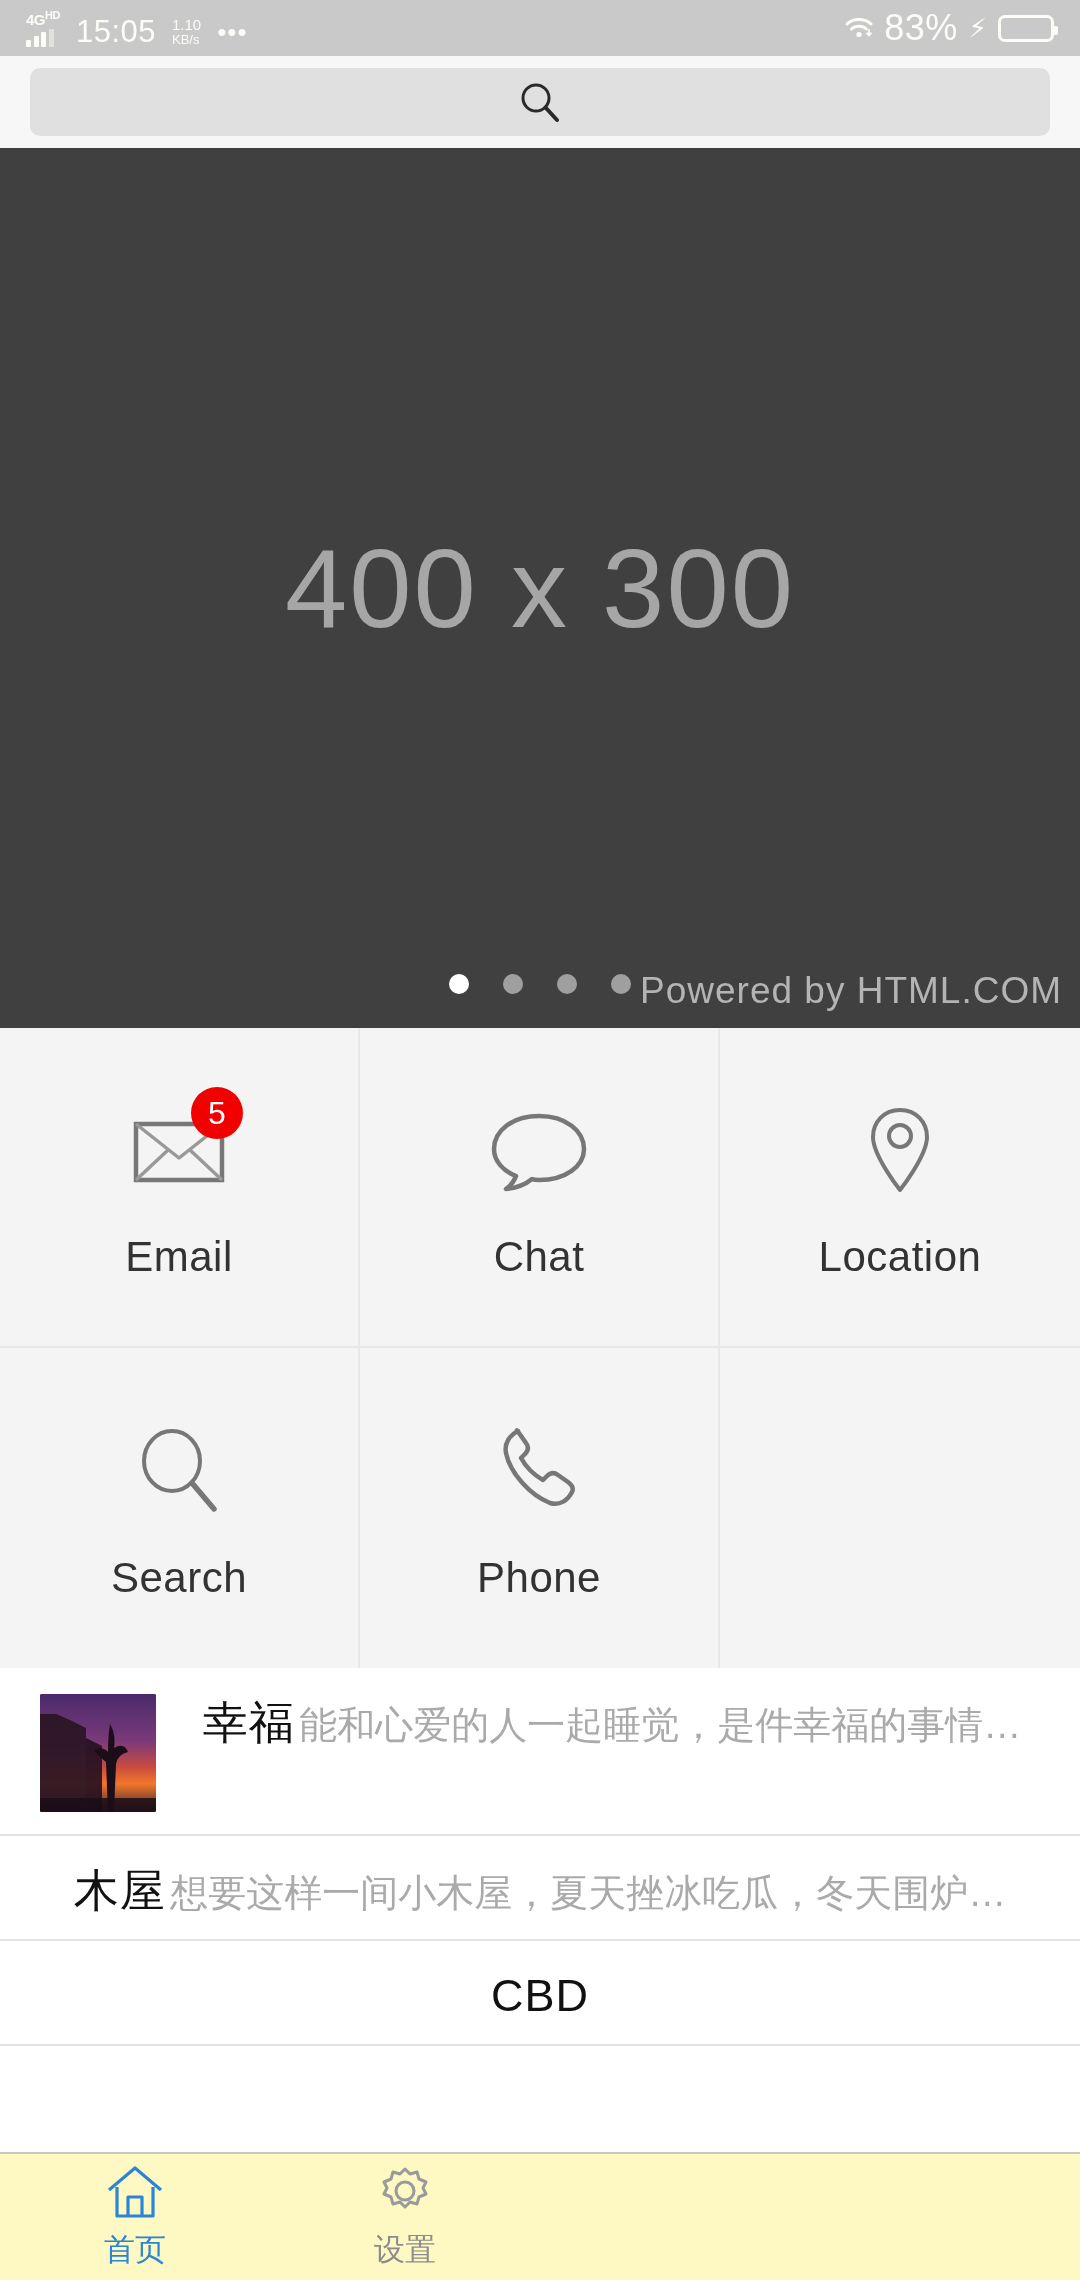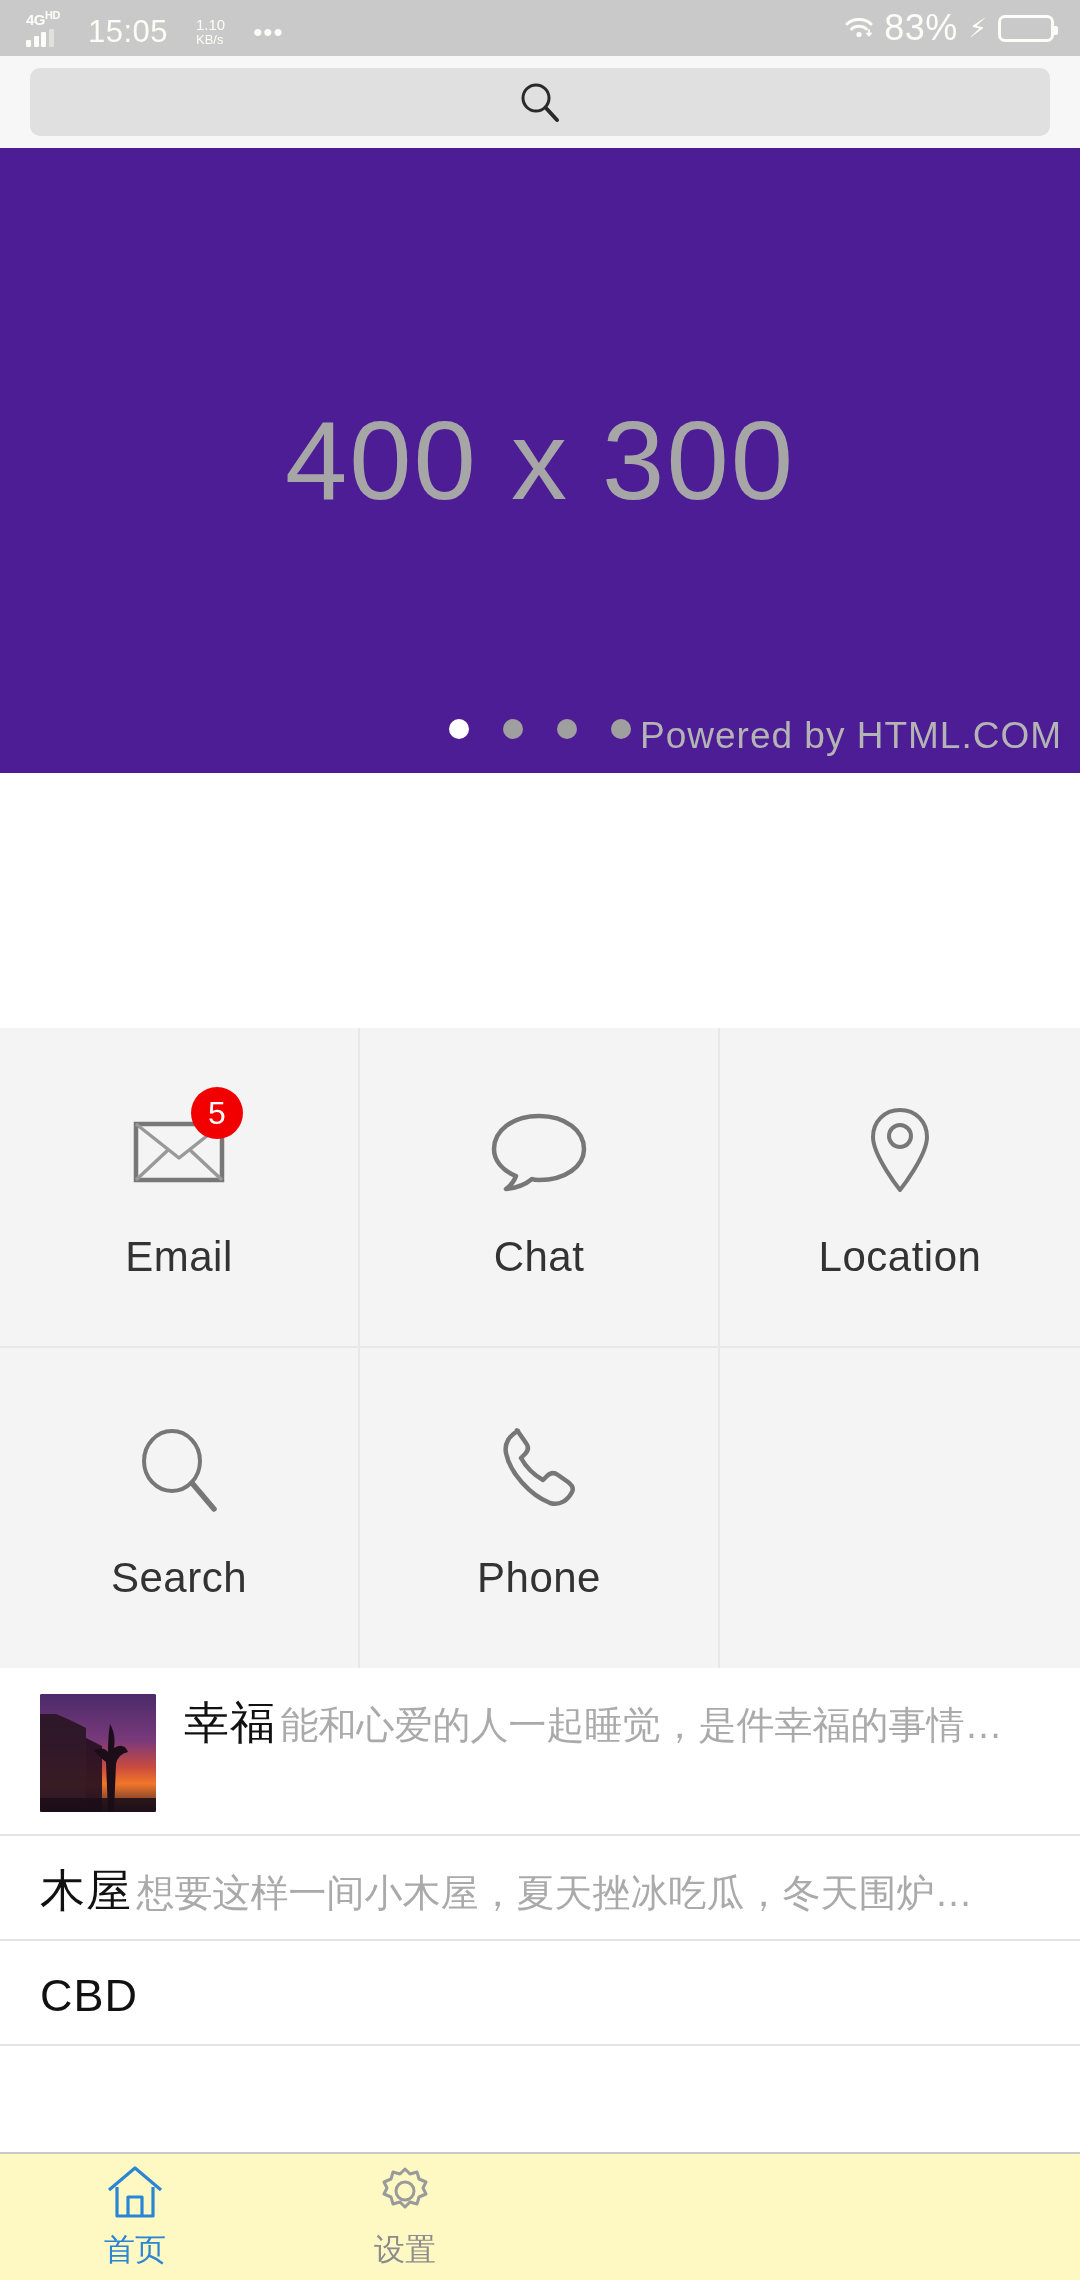--- a/index.html
+++ b/index.html
@@ -9,21 +9,21 @@
     background:#ffffff; overflow:hidden;
   }
   #app { position:relative; width:1080px; height:2280px; background:#fff; }
 
   
   .statusbar {
     position:absolute; top:0; left:0; width:1080px; height:56px;
     background:#c9c9c9; display:flex; align-items:center;
     padding:0 26px; color:#fdfdf7;
   }
-  .sb-left { display:flex; align-items:flex-end; gap:28px; flex:1; }
+  .sb-left { display:flex; align-items:flex-end; gap:16px; flex:1; }
   .net-stack { display:flex; flex-direction:column; align-items:flex-start; line-height:1; }
   .net-label { font-size:15px; font-weight:bold; letter-spacing:-0.5px; }
   .net-label sup { font-size:11px; }
   .bars { display:flex; align-items:flex-end; gap:2.5px; height:18px; margin-top:2px; }
   .bars i { width:5px; background:#fdfdf7; display:block; border-radius:1px; }
   .bars i:nth-child(1){height:7px;} .bars i:nth-child(2){height:11px;}
   .bars i:nth-child(3){height:15px;} .bars i:nth-child(4){height:18px;opacity:.45;}
   .clock { font-size:31px; font-weight:500; letter-spacing:.5px; line-height:1; }
   .rate { display:flex; flex-direction:column; line-height:1.05; font-size:15px; }
   .rate .r2 { font-size:13px; }
@@ -40,22 +40,22 @@
   .batt-fill { height:100%; background:#fdfdf7; border-radius:2px; }
 
   
   .searchwrap { position:absolute; top:56px; left:0; width:1080px; height:92px;
                 background:#f7f7f7; display:flex; align-items:center; justify-content:center; }
   .searchbar { width:1020px; height:68px; background:#e0e0e0; border-radius:10px;
                display:flex; align-items:center; justify-content:center; }
   .searchbar svg { display:block; }
 
   
-  .carousel { position:absolute; top:148px; left:0; width:1080px; height:625px;
-              background:#4c1d95; overflow:hidden; }
+  .carousel { position:absolute; top:148px; left:0; width:1080px; height:880px;
+              background:#404040; overflow:hidden; }
   .ph-text { position:absolute; top:0; left:0; width:100%; height:100%;
              display:flex; align-items:center; justify-content:center;
              font-size:112px; color:#a6a6a6; letter-spacing:2px; font-weight:400; }
   .watermark { position:absolute; right:18px; bottom:16px; font-size:37px;
                color:#b4b4b4; letter-spacing:1px; white-space:nowrap; }
   .dots { position:absolute; left:0; bottom:34px; width:100%;
           display:flex; justify-content:center; gap:34px; padding-left:0; }
   .dots span { width:20px; height:20px; border-radius:50%; background:#9f9f9f; display:block; }
   .dots span.active { background:#ffffff; }
 
@@ -76,21 +76,21 @@
            display:flex; align-items:center; justify-content:center; font-weight:400; }
 
   
   .list { position:absolute; top:1668px; left:0; width:1080px; height:484px;
           background:#fff; overflow:hidden; }
   .list-item { position:relative; padding:26px 40px 22px 40px; display:flex; gap:28px;
                border-bottom:2px solid #e3e3e3; }
   .thumb { width:116px; height:118px; flex:0 0 116px; border-radius:2px; overflow:hidden;
            background:#2b1b3a; }
   .thumb svg { display:block; width:100%; height:100%; }
-  .li-body { flex:1; min-width:0; padding-top:2px; }
+  .li-body { flex:1; min-width:0; padding-top:2px;text-align:center; }
   .li-title { font-size:45px; color:#111; line-height:1.18; letter-spacing:1px; }
   .li-sub { font-size:38px; color:#aaaaaa; margin-top:12px; line-height:1.2;
             white-space:nowrap; overflow:hidden; }
 
   
   .tabbar { position:absolute; bottom:0; left:0; width:1080px; height:128px;
             background:#fef9c3; border-top:2px solid #c8c8c8;
             display:grid; grid-template-columns:repeat(4,1fr); align-items:center; }
   .tab { display:flex; flex-direction:column; align-items:center; gap:8px; }
   .tab svg { display:block; }

